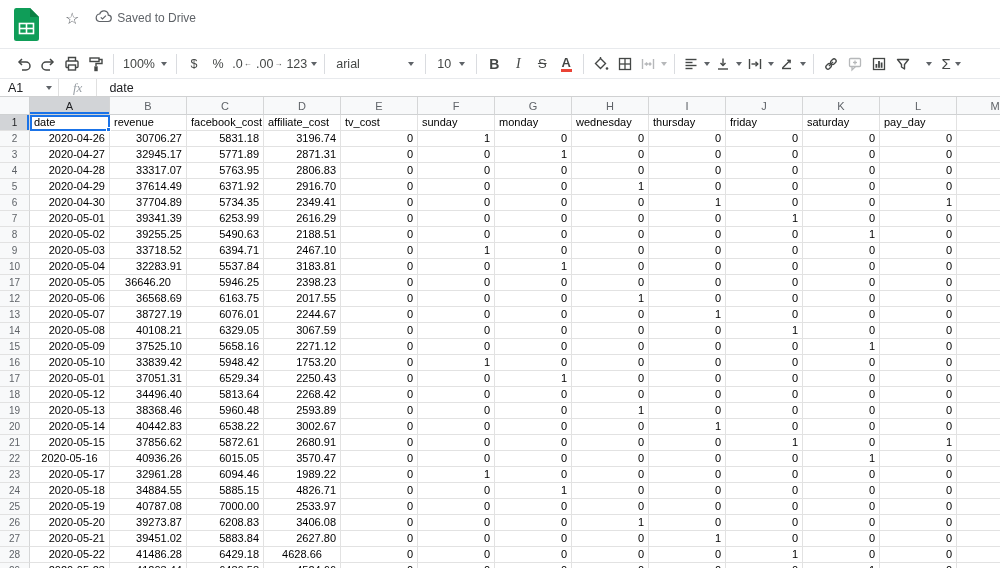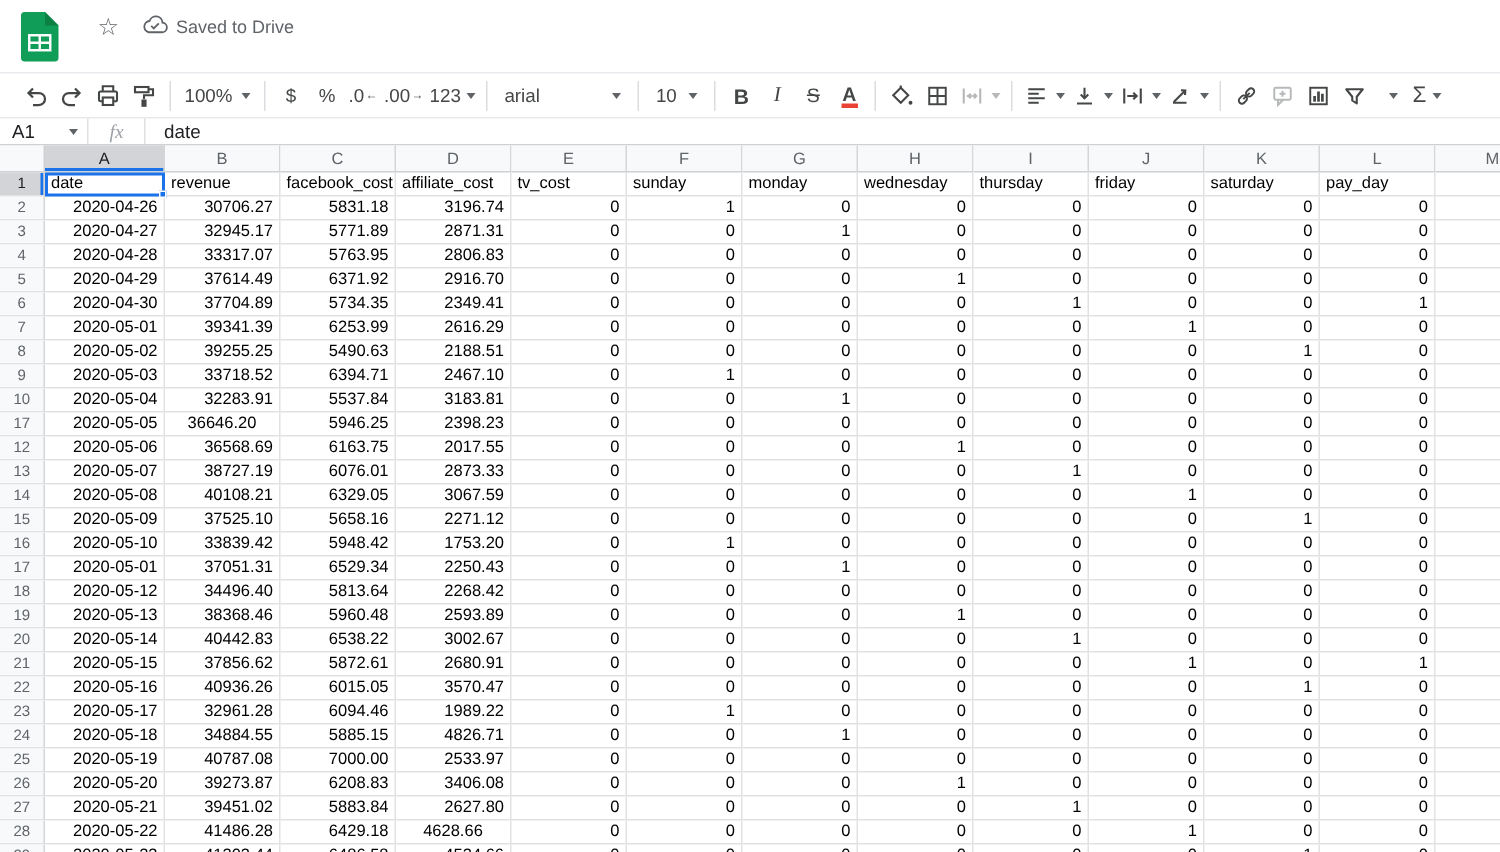--- a/index.html
+++ b/index.html
@@ -531,21 +531,21 @@
         <div class="cell right" style="width: 77px;">0</div>
         <div class="cell right" style="width: 77px;">0</div>
         <div class="cell right" style="width: 77px;">0</div>
         <div class="cell right" style="width: 77px;"></div>
       </div>
       <div class="row">
         <div class="gutter">13</div>
         <div class="cell right" style="width: 80px;">2020-05-07</div>
         <div class="cell right" style="width: 77px;">38727.19</div>
         <div class="cell right" style="width: 77px;">6076.01</div>
-        <div class="cell right" style="width: 77px;">2873.33</div>
+        <div class="cell right" style="width: 77px;">2244.67</div>
         <div class="cell right" style="width: 77px;">0</div>
         <div class="cell right" style="width: 77px;">0</div>
         <div class="cell right" style="width: 77px;">0</div>
         <div class="cell right" style="width: 77px;">0</div>
         <div class="cell right" style="width: 77px;">1</div>
         <div class="cell right" style="width: 77px;">0</div>
         <div class="cell right" style="width: 77px;">0</div>
         <div class="cell right" style="width: 77px;">0</div>
         <div class="cell right" style="width: 77px;"></div>
       </div>
@@ -672,21 +672,21 @@
         <div class="cell right" style="width: 77px;">0</div>
         <div class="cell right" style="width: 77px;">0</div>
         <div class="cell right" style="width: 77px;">0</div>
         <div class="cell right" style="width: 77px;">1</div>
         <div class="cell right" style="width: 77px;">0</div>
         <div class="cell right" style="width: 77px;">1</div>
         <div class="cell right" style="width: 77px;"></div>
       </div>
       <div class="row">
         <div class="gutter">22</div>
-        <div class="cell right" style="width: 80px;">2020-05-16</div>
+        <div class="cell right" style="width: 80px; text-align: center;">2020-05-16</div>
         <div class="cell right" style="width: 77px;">40936.26</div>
         <div class="cell right" style="width: 77px;">6015.05</div>
         <div class="cell right" style="width: 77px;">3570.47</div>
         <div class="cell right" style="width: 77px;">0</div>
         <div class="cell right" style="width: 77px;">0</div>
         <div class="cell right" style="width: 77px;">0</div>
         <div class="cell right" style="width: 77px;">0</div>
         <div class="cell right" style="width: 77px;">0</div>
         <div class="cell right" style="width: 77px;">0</div>
         <div class="cell right" style="width: 77px;">1</div>

